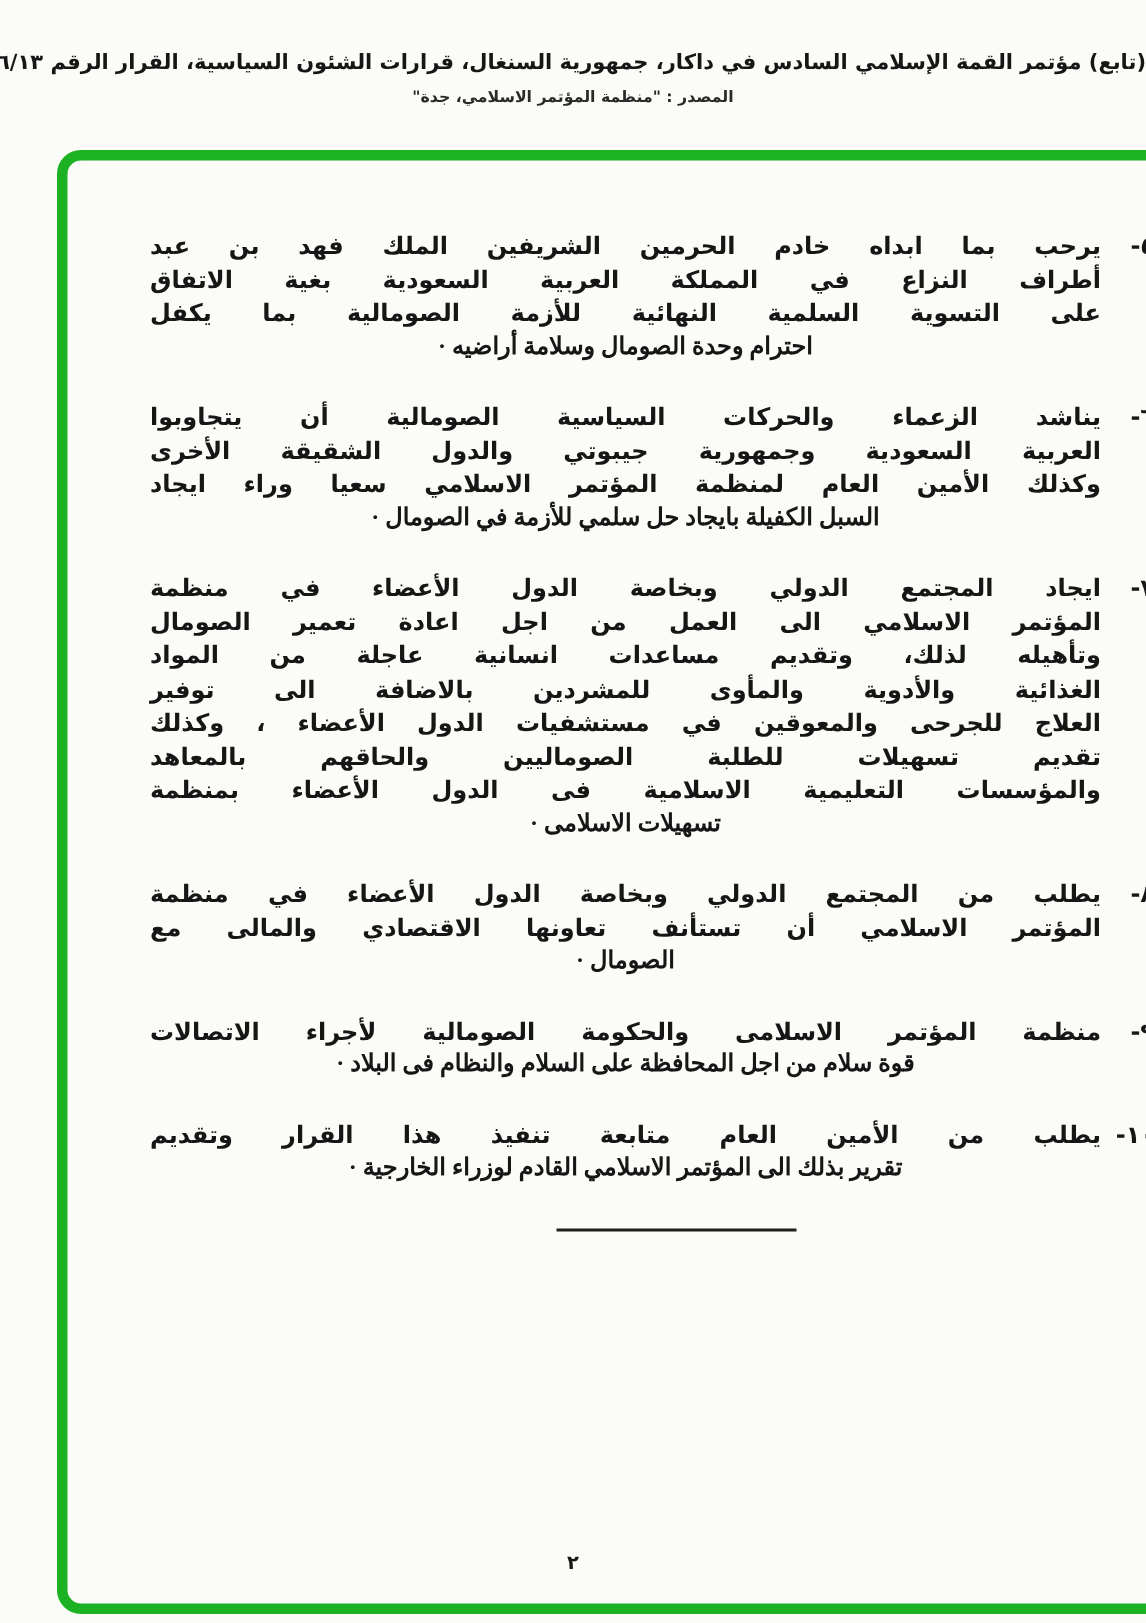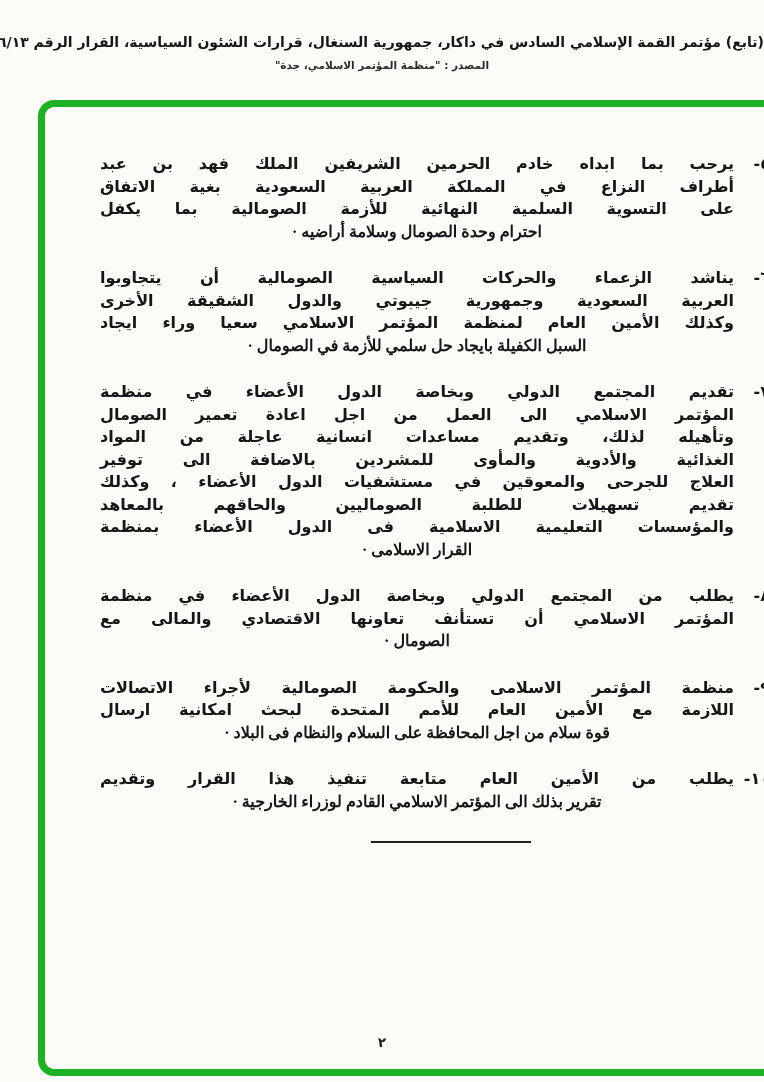--- a/index.html
+++ b/index.html
@@ -85,43 +85,42 @@
         <div class="body">
           <div class="ln"><span class="lead">يناشد</span> <span class="rest">الزعماء والحركات السياسية الصومالية أن يتجاوبوا</span></div>
           <div class="ln">العربية السعودية وجمهورية جيبوتي والدول الشقيقة الأخرى</div>
           <div class="ln">وكذلك الأمين العام لمنظمة المؤتمر الاسلامي سعيا وراء ايجاد</div>
           <div class="ln last">السبل الكفيلة بايجاد حل سلمي للأزمة في الصومال ·</div>
         </div>
       </div>
       <div class="item">
         <div class="num">٧-</div>
         <div class="body">
-          <div class="ln"><span class="lead">تقديم</span> <span class="rest">المجتمع الدولي وبخاصة الدول الأعضاء في منظمة</span></div>
+          <div class="ln"><span class="lead">ايجاد</span> <span class="rest">المجتمع الدولي وبخاصة الدول الأعضاء في منظمة</span></div>
           <div class="ln">المؤتمر الاسلامي الى العمل من اجل اعادة تعمير الصومال</div>
           <div class="ln">وتأهيله لذلك، وتقديم مساعدات انسانية عاجلة من المواد</div>
           <div class="ln">الغذائية والأدوية والمأوى للمشردين بالاضافة الى توفير</div>
           <div class="ln">العلاج للجرحى والمعوقين في مستشفيات الدول الأعضاء ، وكذلك</div>
           <div class="ln">تقديم تسهيلات للطلبة الصوماليين والحاقهم بالمعاهد</div>
           <div class="ln">والمؤسسات التعليمية الاسلامية فى الدول الأعضاء بمنظمة</div>
-          <div class="ln last">القرار الاسلامى ·</div>
+          <div class="ln last">تسهيلات الاسلامى ·</div>
         </div>
       </div>
       <div class="item">
         <div class="num">٨-</div>
         <div class="body">
           <div class="ln"><span class="lead">يطلب</span> <span class="rest">من المجتمع الدولي وبخاصة الدول الأعضاء في منظمة</span></div>
           <div class="ln">المؤتمر الاسلامي أن تستأنف تعاونها الاقتصادي والمالى مع</div>
           <div class="ln last">الصومال ·</div>
         </div>
       </div>
       <div class="item">
         <div class="num">٩-</div>
         <div class="body">
           <div class="ln">منظمة المؤتمر الاسلامى والحكومة الصومالية لأجراء الاتصالات</div>
-          <div class="ln">اللازمة مع الأمين العام للأمم المتحدة لبحث امكانية ارسال</div>
           <div class="ln last">قوة سلام من اجل المحافظة على السلام والنظام فى البلاد ·</div>
         </div>
       </div>
       <div class="item">
         <div class="num">١٠-</div>
         <div class="body">
           <div class="ln"><span class="lead">يطلب</span> <span class="rest">من الأمين العام متابعة تنفيذ هذا القرار وتقديم</span></div>
           <div class="ln last">تقرير بذلك الى المؤتمر الاسلامي القادم لوزراء الخارجية ·</div>
         </div>
       </div>

